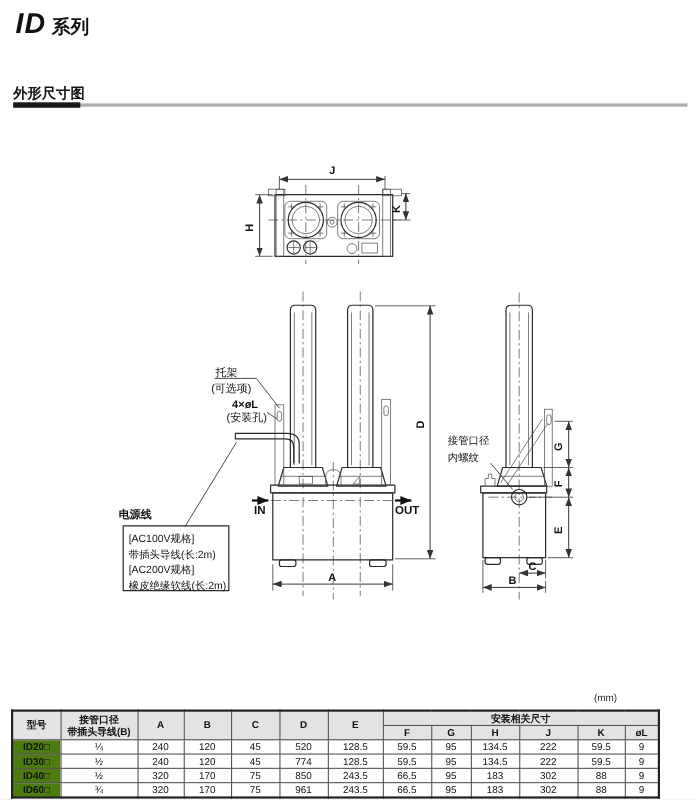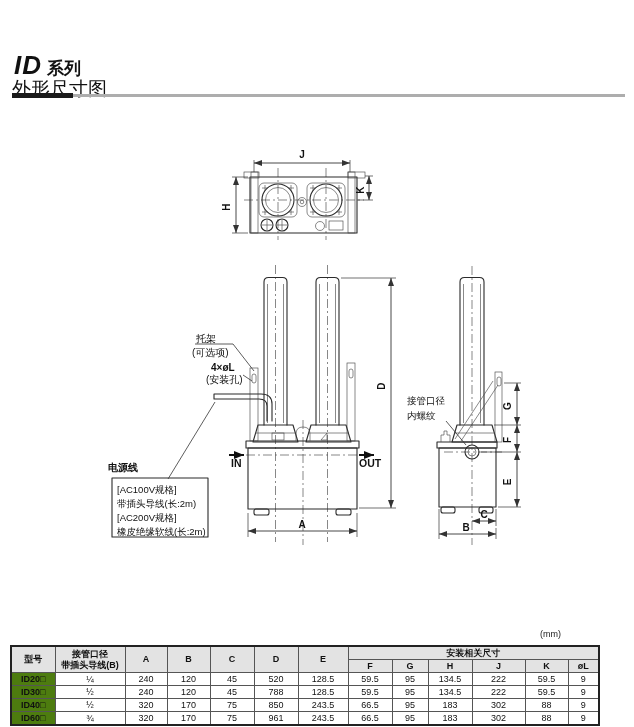--- a/index.html
+++ b/index.html
@@ -1,24 +1,24 @@
 <!DOCTYPE html>
 <html><head>
 <meta charset="utf-8">
 <style>
   html,body{margin:0;padding:0;background:#e9e9e9;}
   .page{
     position:relative;width:634px;height:727px;background:#ffffff;
     font-family:"Liberation Sans", sans-serif;color:#111;overflow:hidden;
     margin:0 auto;
   }
-  .title{position:absolute;left:14px;top:6px;white-space:nowrap;margin-top:44px;}
+  .title{position:absolute;left:14px;top:6px;white-space:nowrap;}
   .title .id{font-style:italic;font-weight:bold;font-size:26px;letter-spacing:1px;}
   .title .series{font-weight:bold;font-size:17px;margin-left:5px;}
-  .section{position:absolute;left:12px;top:76px;font-size:19px;font-weight:normal;}
+  .section{position:absolute;left:12px;top:76px;font-size:13px;font-weight:bold;}
   .rule-gray{position:absolute;left:12px;top:94px;width:613px;height:3px;background:#adadad;}
   .rule-black{position:absolute;left:12px;top:93px;width:61px;height:5px;background:#1a1a1a;}
   svg{position:absolute;left:0;top:0;}
   svg text{font-family:"Liberation Sans", sans-serif;fill:#111;}
   .ln{stroke:#2b2b2b;stroke-width:1.1;fill:none;stroke-linejoin:round;stroke-linecap:round;}
   .ln2{stroke:#4a4a4a;stroke-width:0.65;fill:none;}
   .cl{stroke:#555;stroke-width:0.7;fill:none;stroke-dasharray:9 3 2 3;}
   .ext{stroke:#333;stroke-width:0.7;fill:none;}
   .dim{stroke:#333;stroke-width:0.9;fill:none;marker-start:url(#aS);marker-end:url(#aE);}
   .lead{stroke:#333;stroke-width:0.8;fill:none;}
@@ -257,21 +257,21 @@
         <td>222</td>
         <td>59.5</td>
         <td>9</td>
       </tr>
       <tr>
         <td class="model">ID30□</td>
         <td>½</td>
         <td>240</td>
         <td>120</td>
         <td>45</td>
-        <td>788</td>
+        <td>774</td>
         <td>128.5</td>
         <td>59.5</td>
         <td>95</td>
         <td>134.5</td>
         <td>222</td>
         <td>59.5</td>
         <td>9</td>
       </tr>
       <tr>
         <td class="model">ID40□</td>

